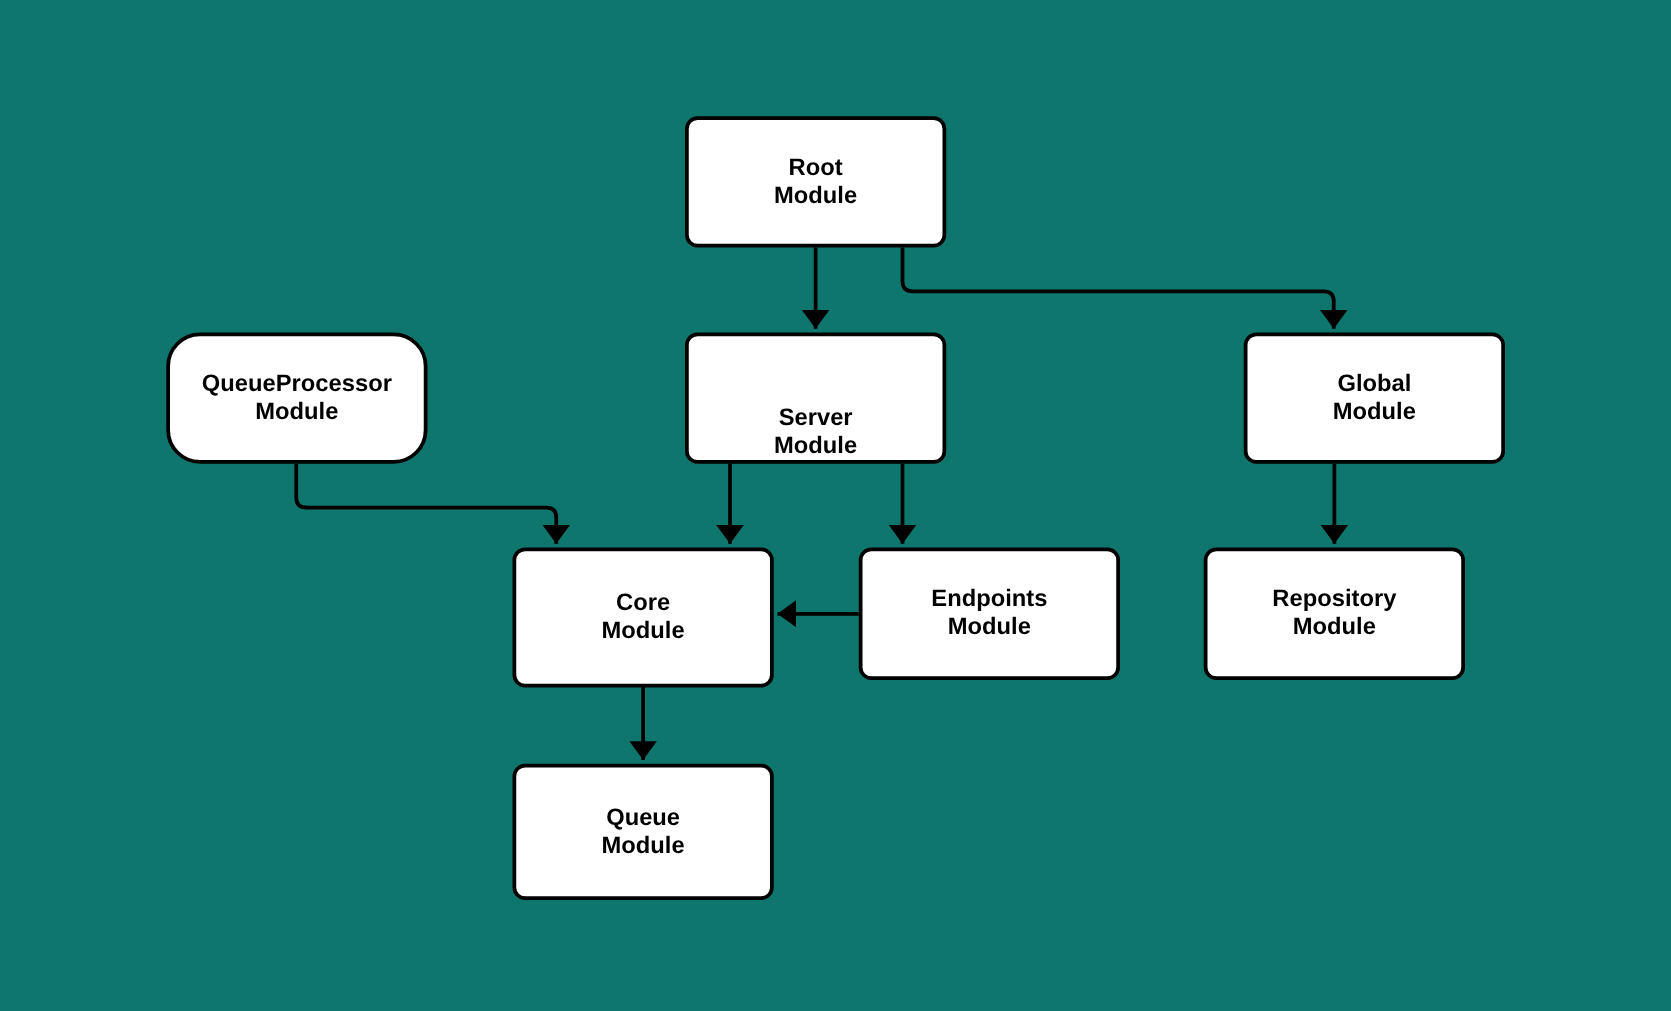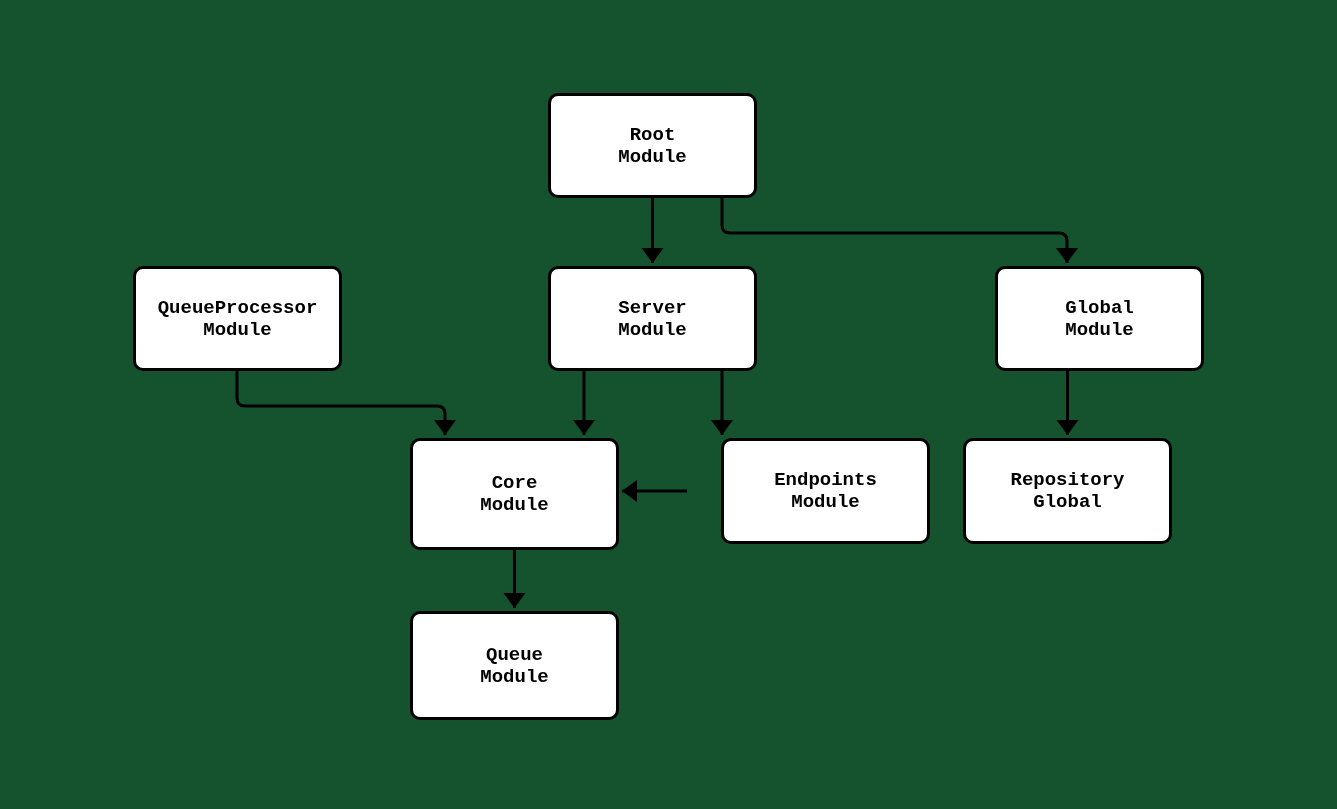--- a/index.html
+++ b/index.html
@@ -4,23 +4,23 @@
 <style>
   html, body {
     margin: 0;
     padding: 0;
     background: #ffffff;
   }
   #canvas {
     position: relative;
     width: 1337px;
     height: 809px;
-    background: #14532d;
+    background: #0f766e;
     overflow: hidden;
-    font-family: Liberation Mono, monospace;
+    font-family: Liberation Sans, sans-serif;
   }
   #edges {
     position: absolute;
     left: 0;
     top: 0;
     width: 1337px;
     height: 809px;
   }
   #edges path.edge {
     fill: none;
@@ -66,48 +66,48 @@
     <path class="edge" d="M 687 491 L 622 491" marker-end="url(#arrow)"></path>
     <path class="edge" d="M 514.5 544 L 514.5 608" marker-end="url(#arrow)"></path>
     <path class="edge" d="M 1067.5 371 L 1067.5 435" marker-end="url(#arrow)"></path>
   </svg>
 
   <div class="node" style="left:548px; top:93px; width:209px; height:105px;">
     <div class="node-label">Root
 Module</div>
   </div>
 
-  <div class="node" style="left:133px; top:266px; width:209px; height:105px;">
+  <div class="node" style="left:133px; top:266px; width:209px; height:105px;border-radius:27px;">
     <div class="node-label">QueueProcessor
 Module</div>
   </div>
 
-  <div class="node" style="left:548px; top:266px; width:209px; height:105px;">
+  <div class="node" style="left:548px; top:266px; width:209px; height:105px;align-items:flex-end;">
     <div class="node-label">Server
 Module</div>
   </div>
 
   <div class="node" style="left:995px; top:266px; width:209px; height:105px;">
     <div class="node-label">Global
 Module</div>
   </div>
 
   <div class="node" style="left:410px; top:438px; width:209px; height:112px;">
     <div class="node-label">Core
 Module</div>
   </div>
 
-  <div class="node" style="left:687px; top:438px; width:209px; height:106px;margin-left:34px;">
+  <div class="node" style="left:687px; top:438px; width:209px; height:106px;">
     <div class="node-label">Endpoints
 Module</div>
   </div>
 
   <div class="node" style="left:963px; top:438px; width:209px; height:106px;">
     <div class="node-label">Repository
-Global</div>
+Module</div>
   </div>
 
   <div class="node" style="left:410px; top:611px; width:209px; height:109px;">
     <div class="node-label">Queue
 Module</div>
   </div>
 
 </div>
 
 </body></html>

